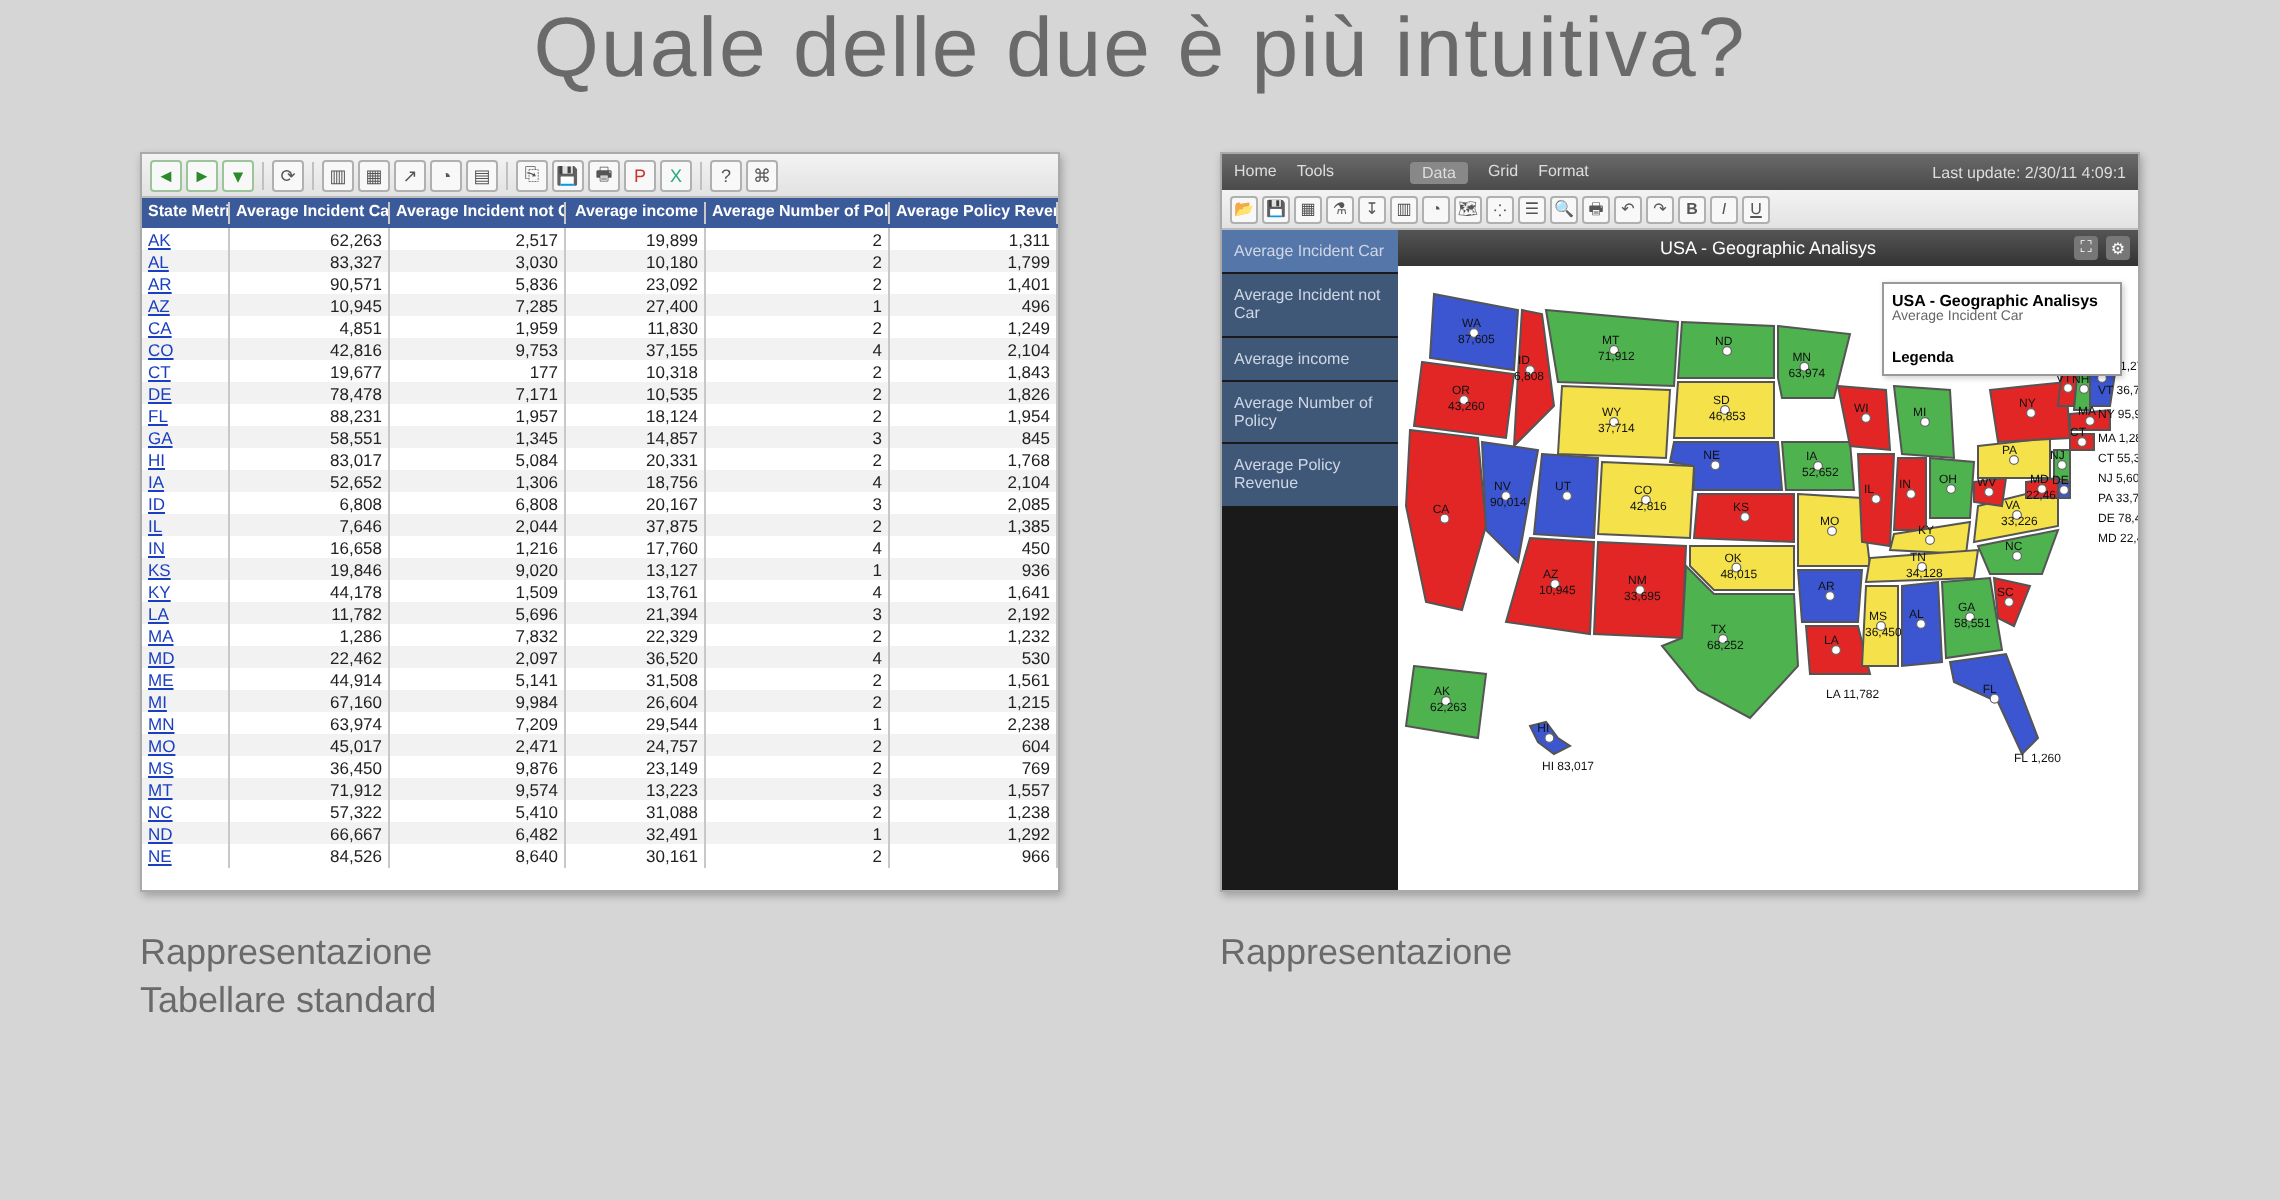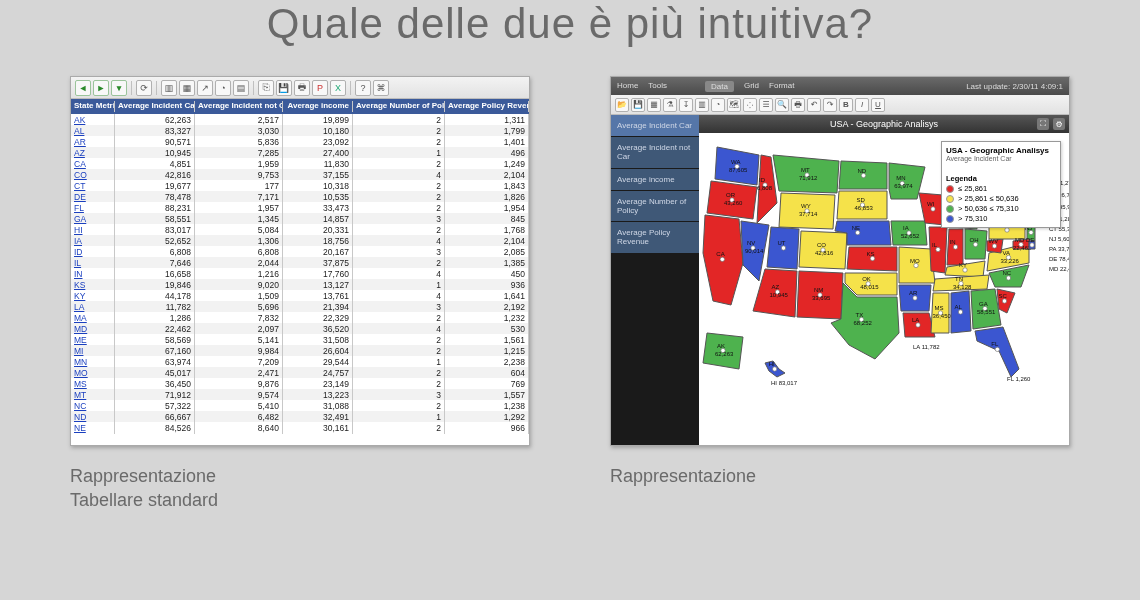--- a/index.html
+++ b/index.html
@@ -261,21 +261,21 @@
               <div class="c1">78,478</div>
               <div class="c2">7,171</div>
               <div class="c3">10,535</div>
               <div class="c4">2</div>
               <div class="c5">1,826</div>
             </div>
             <div class="tbl-row">
               <div class="c0">FL</div>
               <div class="c1">88,231</div>
               <div class="c2">1,957</div>
-              <div class="c3">33,473</div>
+              <div class="c3">18,124</div>
               <div class="c4">2</div>
               <div class="c5">1,954</div>
             </div>
             <div class="tbl-row">
               <div class="c0">GA</div>
               <div class="c1">58,551</div>
               <div class="c2">1,345</div>
               <div class="c3">14,857</div>
               <div class="c4">3</div>
               <div class="c5">845</div>
@@ -355,21 +355,21 @@
             <div class="tbl-row">
               <div class="c0">MD</div>
               <div class="c1">22,462</div>
               <div class="c2">2,097</div>
               <div class="c3">36,520</div>
               <div class="c4">4</div>
               <div class="c5">530</div>
             </div>
             <div class="tbl-row">
               <div class="c0">ME</div>
-              <div class="c1">58,569</div>
+              <div class="c1">44,914</div>
               <div class="c2">5,141</div>
               <div class="c3">31,508</div>
               <div class="c4">2</div>
               <div class="c5">1,561</div>
             </div>
             <div class="tbl-row">
               <div class="c0">MI</div>
               <div class="c1">67,160</div>
               <div class="c2">9,984</div>
               <div class="c3">26,604</div>
@@ -677,38 +677,20 @@
                 <text x="350" y="128" class="state-lbl">DE 78,478</text>
                 <text x="350" y="138" class="state-lbl">MD 22,462</text>
                 <text x="72" y="252" class="state-lbl">HI 83,017</text>
                 <text x="214" y="216" class="state-lbl">LA 11,782</text>
                 <text x="308" y="248" class="state-lbl">FL 1,260</text>
               </svg>
             <div class="legend">
               <div class="lg-title">USA - Geographic Analisys</div>
               <div class="lg-sub">Average Incident Car</div>
               <div class="lg-head">Legenda</div>
-              <div id="legend-rows">
-                  <div class="lg-row">
-                    <div class="lg-sw" style="background: rgb(226, 38, 38);"></div>
-                    <span>≤ 25,861</span>
-                  </div>
-                  <div class="lg-row">
-                    <div class="lg-sw" style="background: rgb(245, 226, 74);"></div>
-                    <span>&gt; 25,861 ≤ 50,636</span>
-                  </div>
-                  <div class="lg-row">
-                    <div class="lg-sw" style="background: rgb(78, 178, 78);"></div>
-                    <span>&gt; 50,636 ≤ 75,310</span>
-                  </div>
-                  <div class="lg-row">
-                    <div class="lg-sw" style="background: rgb(59, 86, 208);"></div>
-                    <span>&gt; 75,310</span>
-                  </div>
-                </div>
             </div>
           </div>
         </div>
       </div>
     </div>
     <div class="caption">
       <span>Rappresentazione</span><br>
     </div>
   </div>
 

